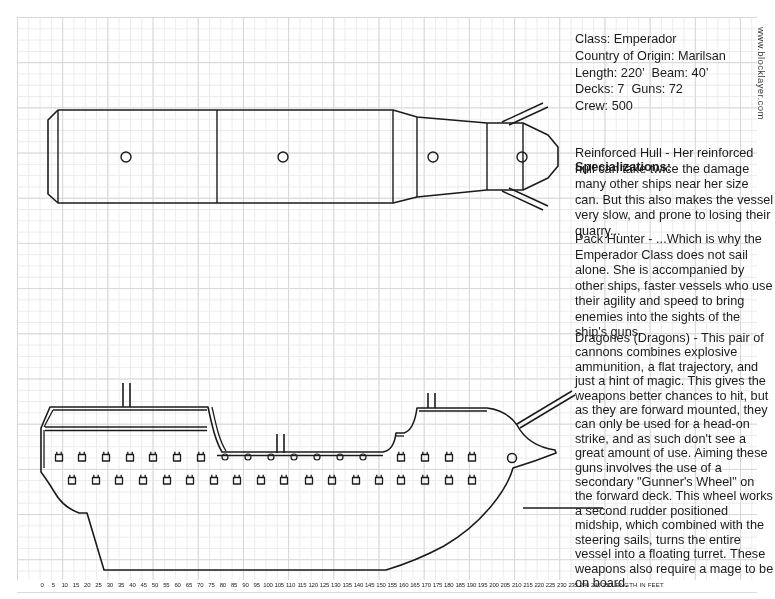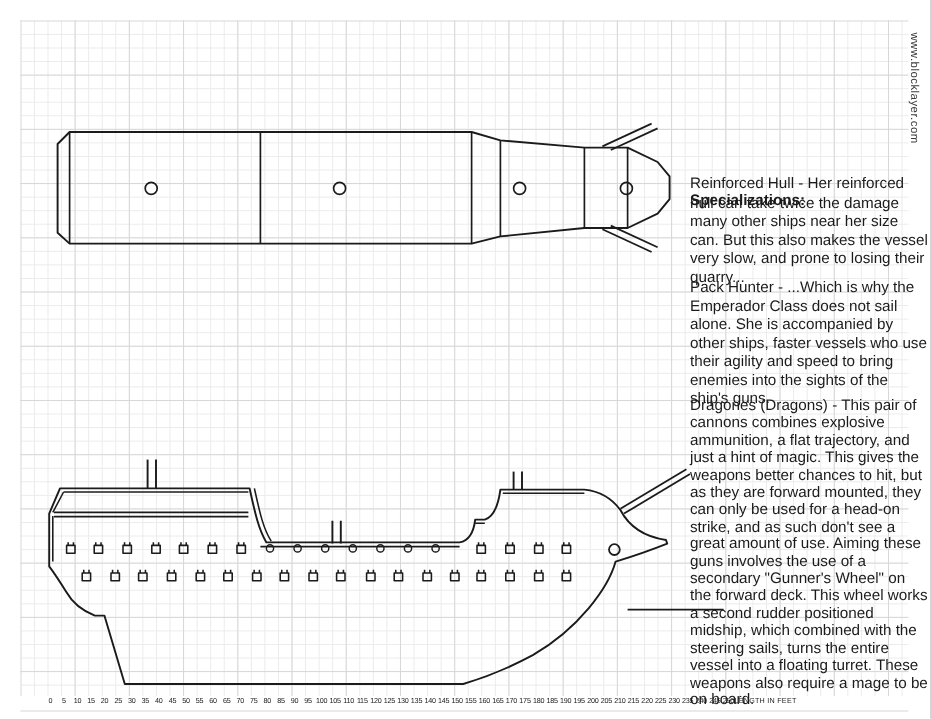--- a/index.html
+++ b/index.html
@@ -197,20 +197,27 @@
           <line x1="446.8" y1="474.8" x2="446.8" y2="477.5"></line>
           <line x1="451.2" y1="474.8" x2="451.2" y2="477.5"></line>
           <rect x="468.5" y="477.5" width="7" height="6.5"></rect>
           <line x1="469.8" y1="474.8" x2="469.8" y2="477.5"></line>
           <line x1="474.2" y1="474.8" x2="474.2" y2="477.5"></line>
         </g>
     </g>
   </svg>
 
 
+  <div class="speccol spec-lines">
+    <div>Class: Emperador</div>
+    <div>Country of Origin: Marilsan</div>
+    <div>Length: 220’  Beam: 40’</div>
+    <div>Decks: 7  Guns: 72</div>
+    <div>Crew: 500</div>
+  </div>
 
   <div class="speccol spec-heading">Specializations:</div>
   <p class="speccol para" id="para-0">Reinforced Hull - Her reinforced hull can take twice the damage many other ships near her size can. But this also makes the vessel very slow, and prone to losing their quarry...</p>
   <p class="speccol para" id="para-1">Pack Hunter - ...Which is why the Emperador Class does not sail alone. She is accompanied by other ships, faster vessels who use their agility and speed to bring enemies into the sights of the ship's guns.</p>
   <p class="speccol para" id="para-2">Dragones (Dragons) - This pair of cannons combines explosive ammunition, a flat trajectory, and just a hint of magic. This gives the weapons better chances to hit, but as they are forward mounted, they can only be used for a head-on strike, and as such don't see a great amount of use. Aiming these guns involves the use of a secondary "Gunner's Wheel" on the forward deck. This wheel works a second rudder positioned midship, which combined with the steering sails, turns the entire vessel into a floating turret. These weapons also require a mage to be on board.</p>
 
   <div class="ruler">
     <span class="unit">LENGTH IN FEET</span>
   <span class="tick" style="left: 42px;">0</span>
       <span class="tick" style="left: 53.3px;">5</span>

